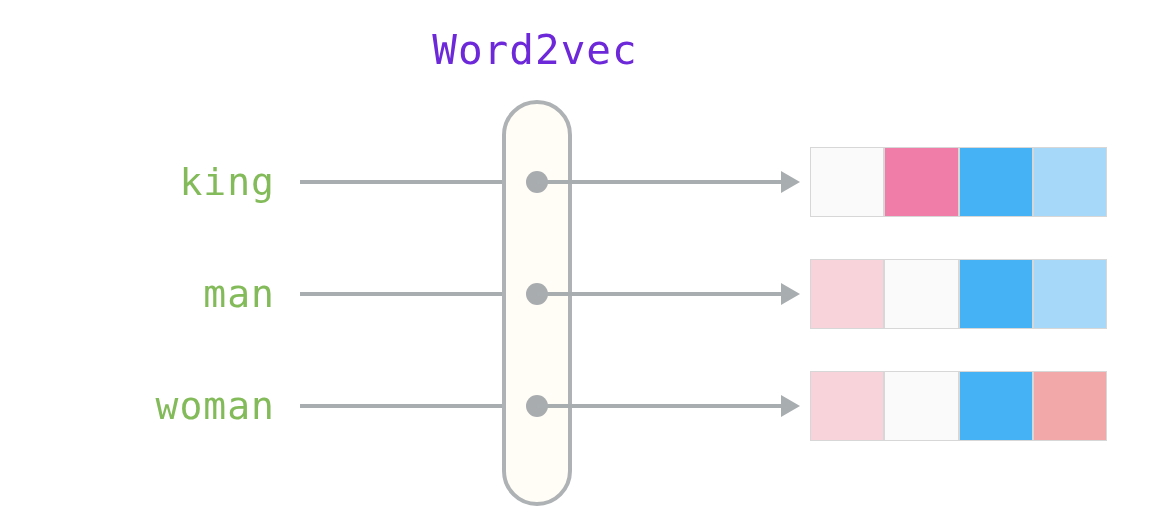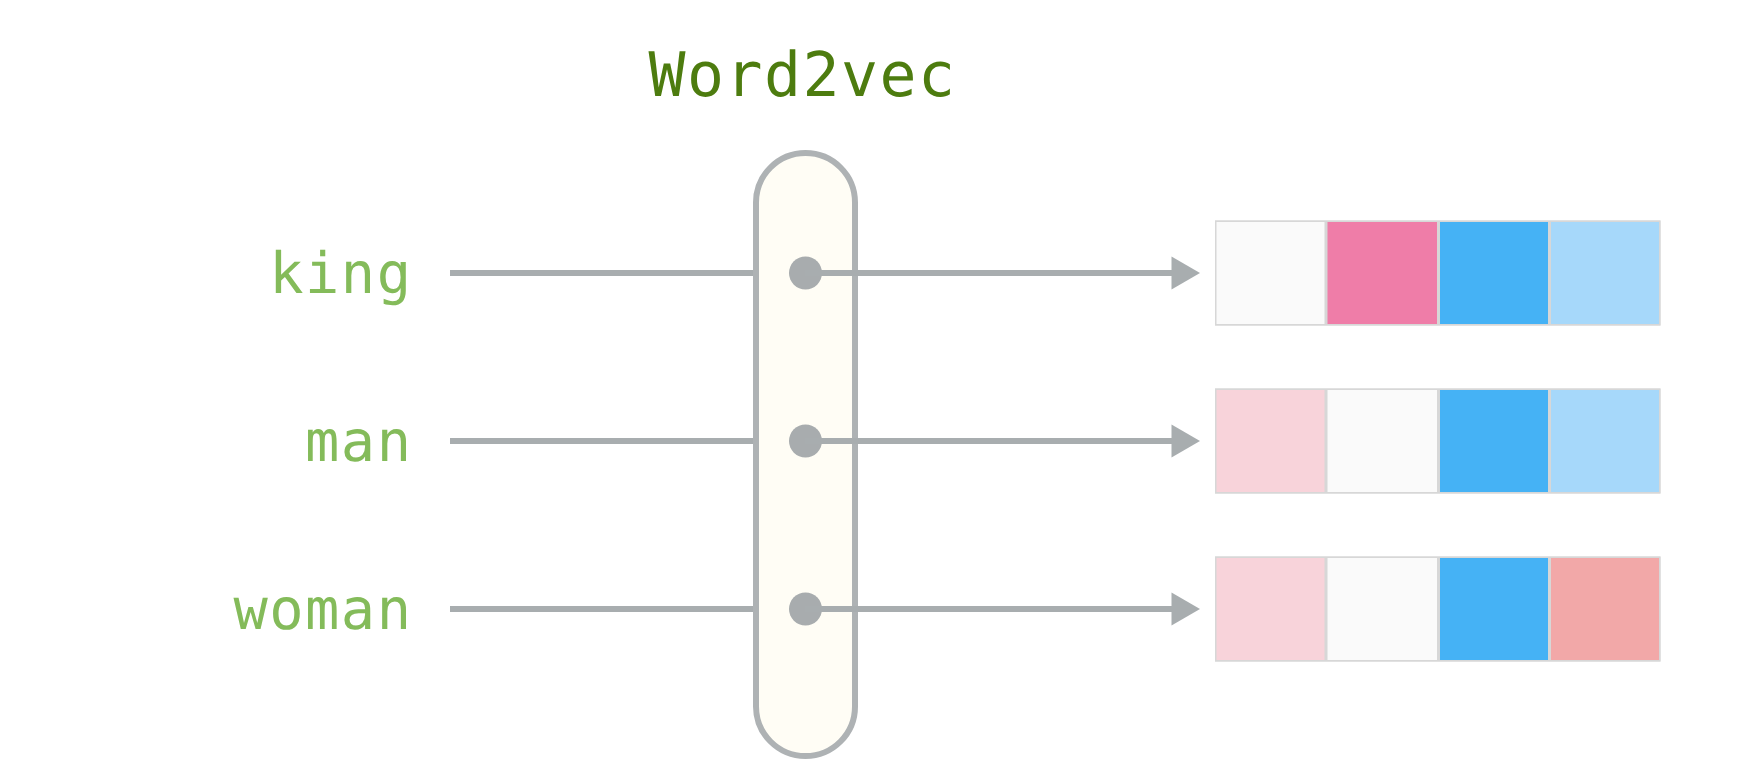--- a/index.html
+++ b/index.html
@@ -21,21 +21,21 @@
   
   #diagram-title {
     position: absolute;
     left: 0;
     top: 26px;
     width: 1070px;
     text-align: center;
     font-family: "DejaVu Sans Mono", monospace;
     font-size: 41px;
     letter-spacing: 1px;
-    color: #4d7c0f;
+    color: #6d28d9;
     white-space: nowrap;
   }
 
   
   .word-label {
     position: absolute;
     right: 901px;           
     width: 320px;
     text-align: right;
     font-family: "DejaVu Sans Mono", monospace;

